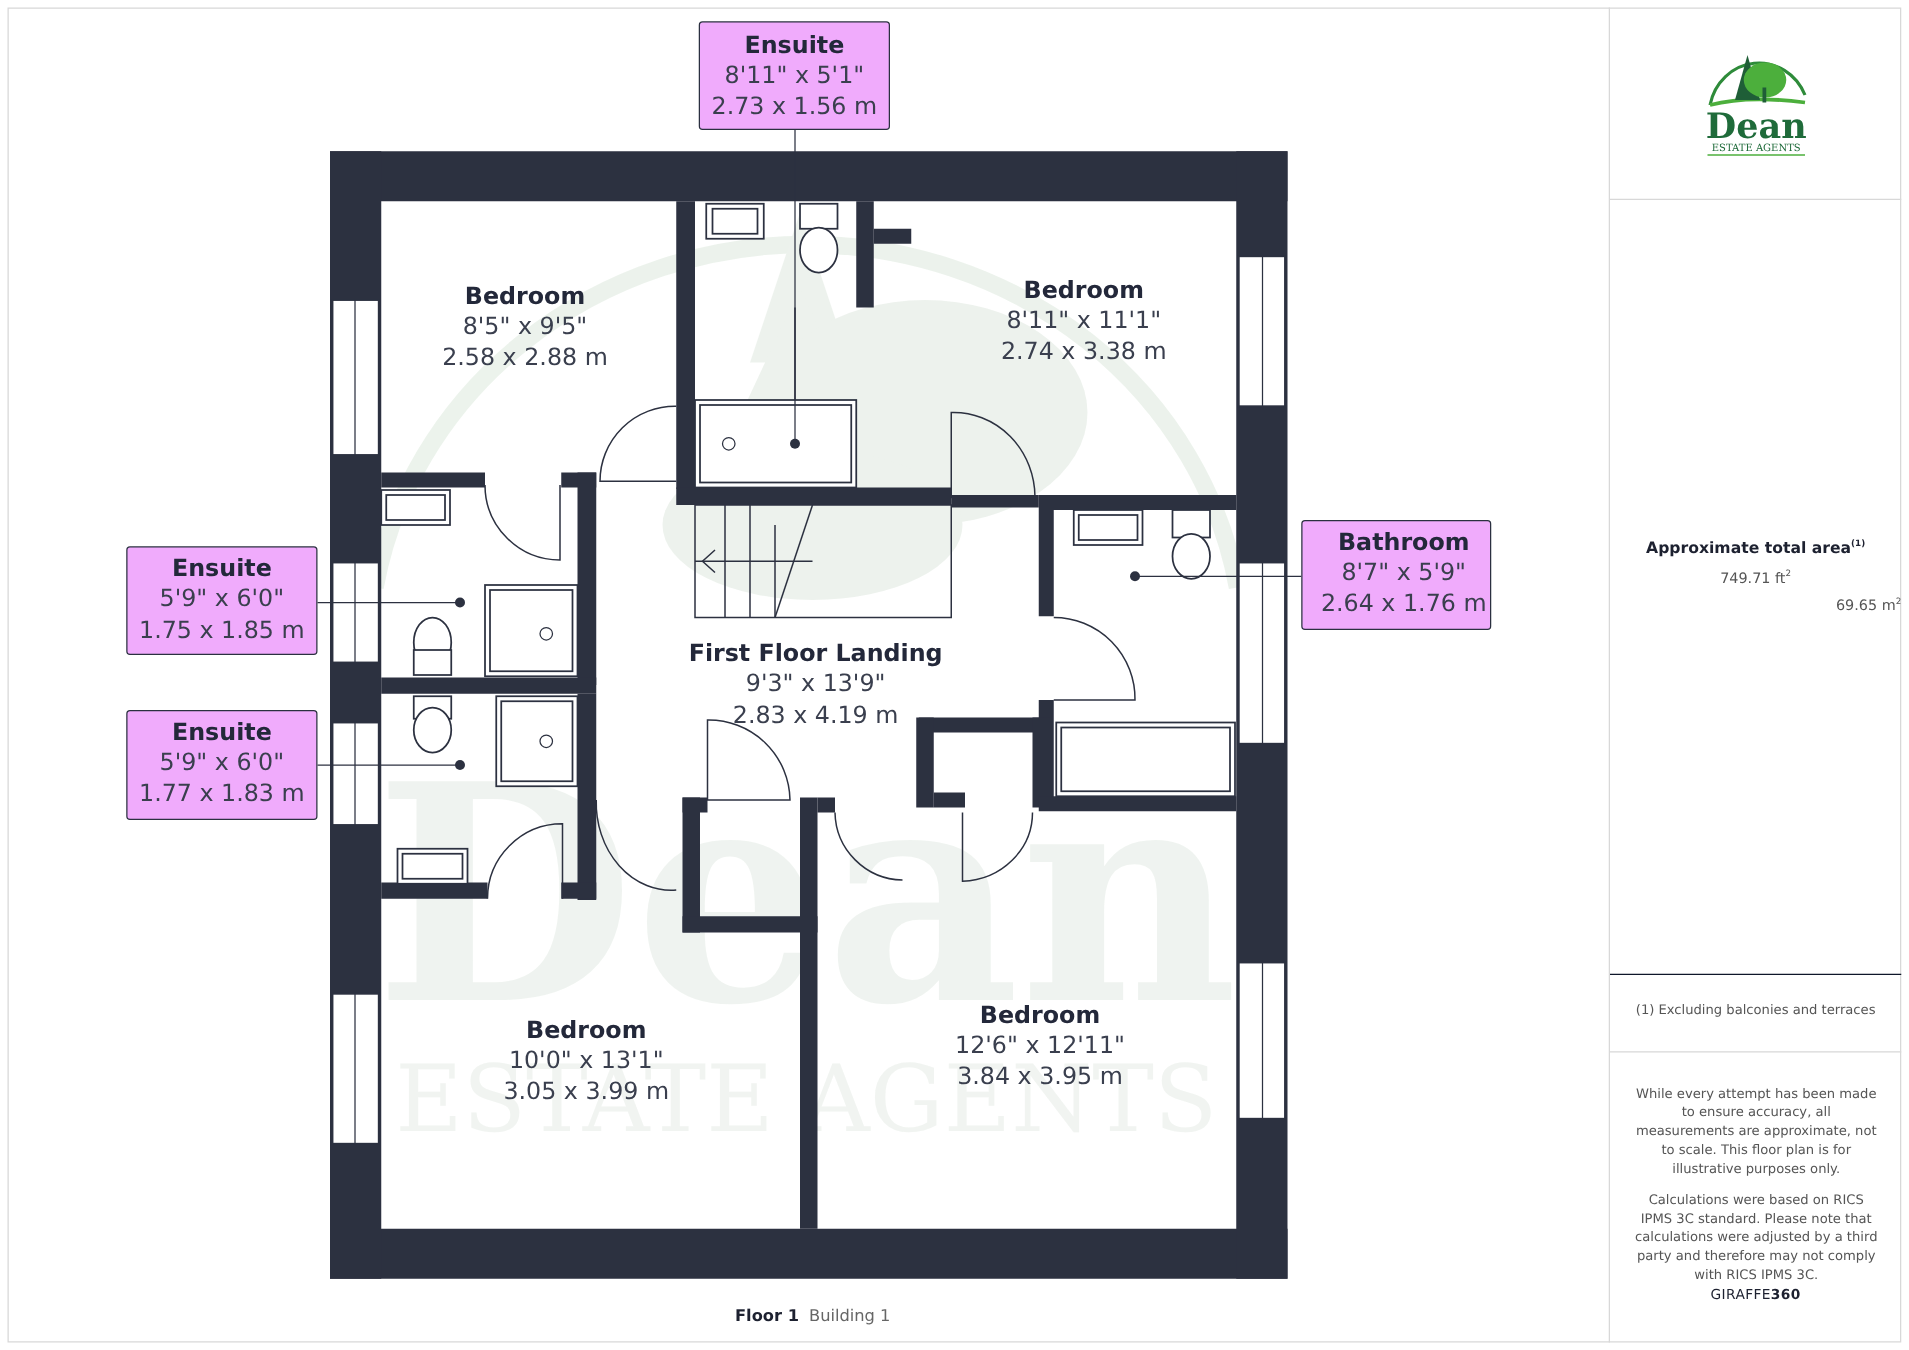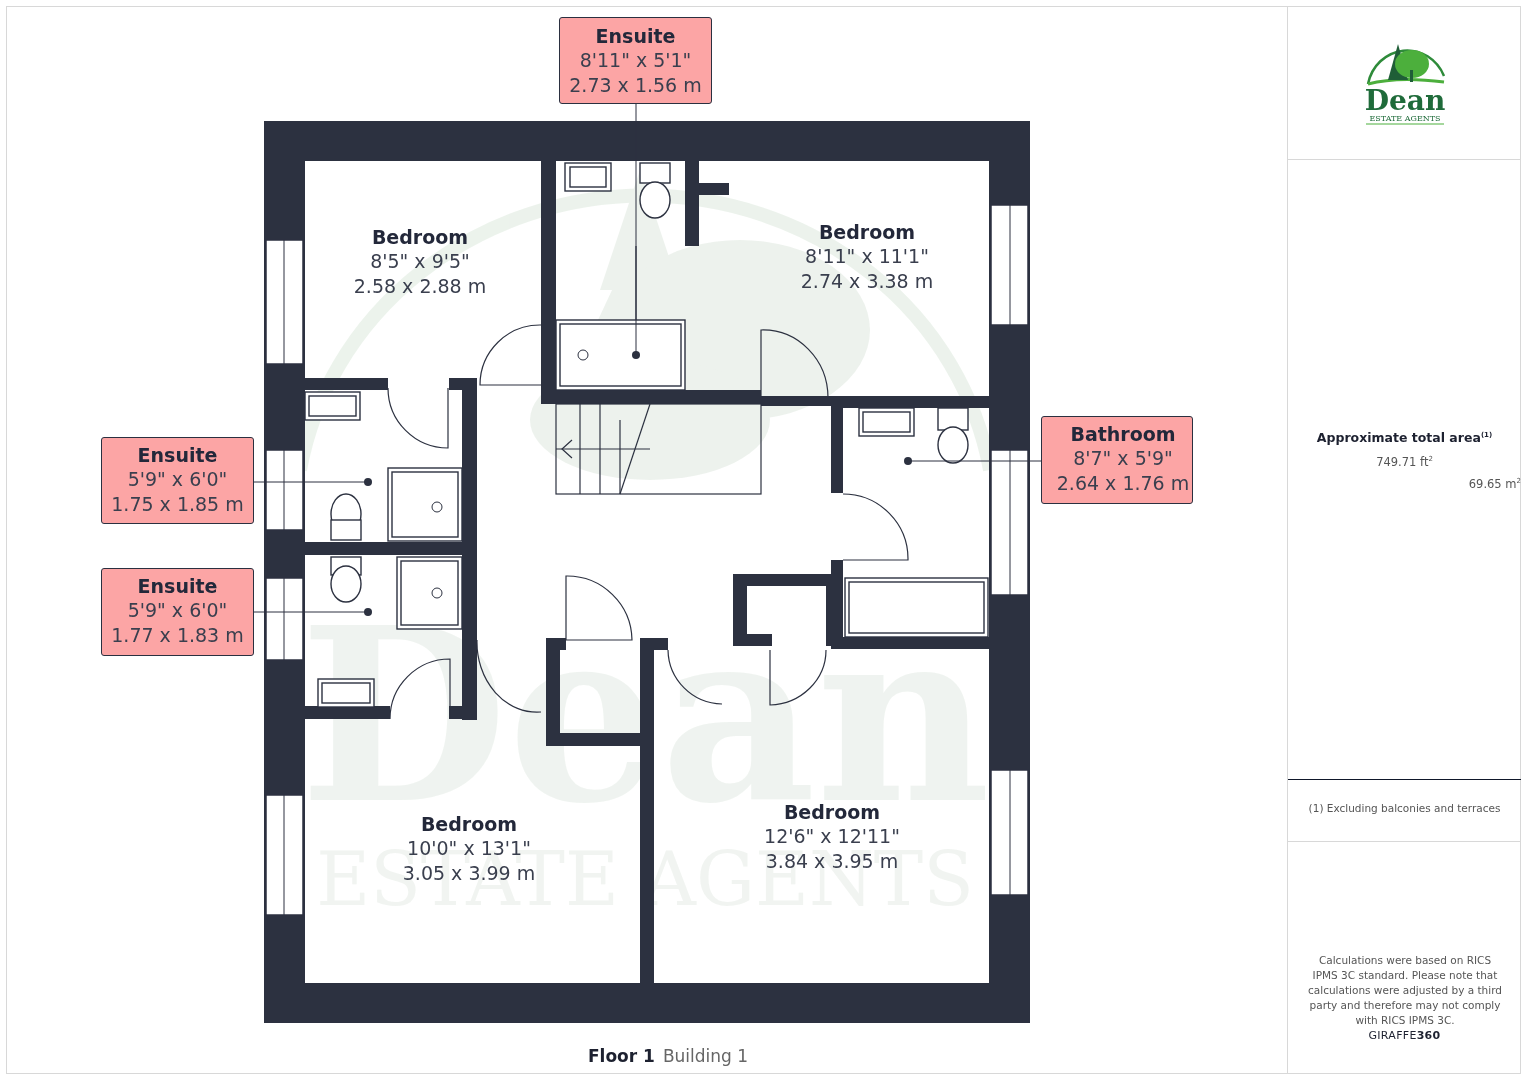--- a/index.html
+++ b/index.html
@@ -16,24 +16,24 @@
   .area-title sup { font-size: 7px; }
   .area-ft { position: absolute; top: 295px; width: 100%; font-size: 11.5px; color: #555; }
   .area-m { position: absolute; top: 317px; width: 100%; font-size: 11.5px; color: #555; text-align: right; }
   .area-ft sup, .area-m sup { font-size: 7px; }
   .note-text { position: absolute; top: 22px; width: 100%; font-size: 10.5px; color: #555; }
   .disc-p { font-size: 10.5px; line-height: 15px; color: #555; margin: 0 auto; width: 200px; }
   .disc-p1 { position: absolute; top: 26px; left: 17px; }
   .disc-p2 { position: absolute; top: 111px; left: 17px; }
   .brand { position: absolute; top: 187px; width: 100%; font-size: 11px; color: #1d2130; letter-spacing: 0.3px; }
   .brand b { font-weight: bold; }
-  .floor-caption { position: absolute; left: 588px; top: 1046px; font-size: 17px; color: #1d2130; }
+  .floor-caption { position: absolute; left: 588px; top: 1046px; font-size: 13px; color: #1d2130; }
   .floor-caption .fl { font-weight: bold; }
   .floor-caption .bl { color: #666; margin-left: 8px; }
-  .label-box { position: absolute; background: #fca5a5; border: 1px solid #2b3040; border-radius: 3px; text-align: center; box-sizing: border-box; }
+  .label-box { position: absolute; background: #f0abfc; border: 1px solid #2b3040; border-radius: 3px; text-align: center; box-sizing: border-box; }
   .room-name { font-weight: bold; font-size: 19px; color: #23283a; line-height: 24px; }
   .room-dim { font-size: 19px; color: #3a3f4e; line-height: 25px; }
   .room-label { position: absolute; text-align: center; }
   svg { position: absolute; left: 0; top: 0; }
 </style>
 </head>
 <body>
 
 <div class="frame"></div>
 
@@ -178,20 +178,25 @@
   <div class="room-label" style="left:330px; top:225px; width:180px;">
     <div class="room-name">Bedroom</div>
     <div class="room-dim">8'5" x 9'5"</div>
     <div class="room-dim">2.58 x 2.88 m</div>
   </div>
   <div class="room-label" style="left:777px; top:220px; width:180px;">
     <div class="room-name">Bedroom</div>
     <div class="room-dim">8'11" x 11'1"</div>
     <div class="room-dim">2.74 x 3.38 m</div>
   </div>
+  <div class="room-label" style="left:540px; top:511px; width:225px;">
+    <div class="room-name">First Floor Landing</div>
+    <div class="room-dim">9'3" x 13'9"</div>
+    <div class="room-dim">2.83 x 4.19 m</div>
+  </div>
   <div class="room-label" style="left:379px; top:812px; width:180px;">
     <div class="room-name">Bedroom</div>
     <div class="room-dim">10'0" x 13'1"</div>
     <div class="room-dim">3.05 x 3.99 m</div>
   </div>
   <div class="room-label" style="left:742px; top:800px; width:180px;">
     <div class="room-name">Bedroom</div>
     <div class="room-dim">12'6" x 12'11"</div>
     <div class="room-dim">3.84 x 3.95 m</div>
   </div>
@@ -237,16 +242,17 @@
   </div>
   <div class="side-sec area">
     <div class="area-title"><span>Approximate total area</span><sup>(1)</sup></div>
     <div class="area-ft"><span>749.71 ft</span><sup>2</sup></div>
     <div class="area-m"><span>69.65 m</span><sup>2</sup></div>
   </div>
   <div class="side-sec note">
     <div class="note-text">(1) Excluding balconies and terraces</div>
   </div>
   <div class="side-sec disc">
+    <p class="disc-p disc-p1">While every attempt has been made to ensure accuracy, all measurements are approximate, not to scale. This floor plan is for illustrative purposes only.</p>
     <p class="disc-p disc-p2">Calculations were based on RICS IPMS 3C standard. Please note that calculations were adjusted by a third party and therefore may not comply with RICS IPMS 3C.</p>
     <div class="brand"><span>GIRAFFE</span><b>360</b></div>
   </div>
 </div>
 
 </body></html>

